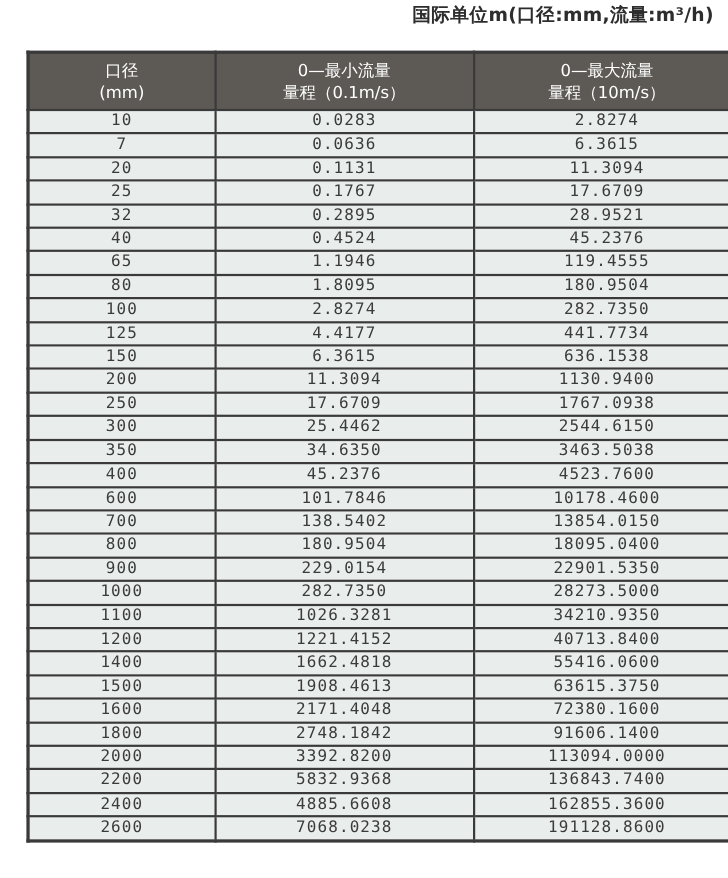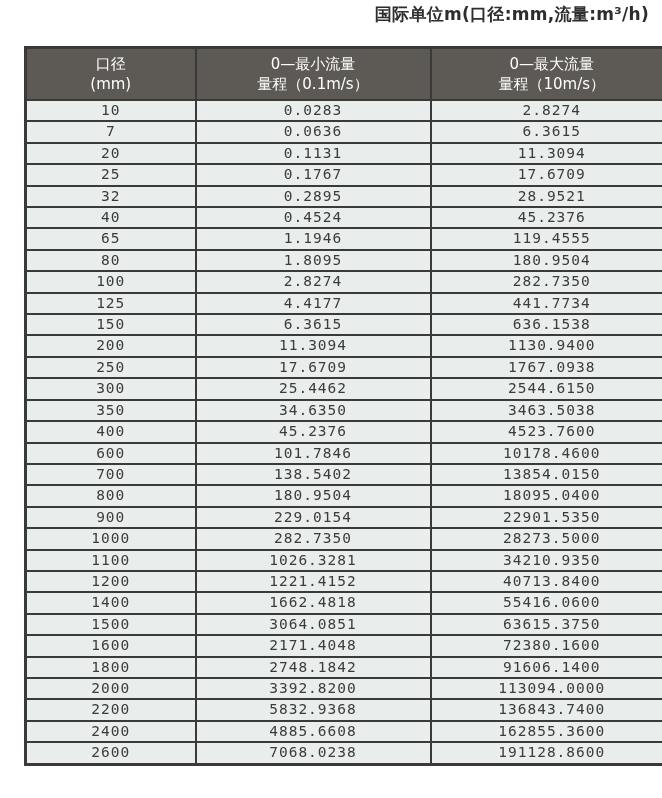--- a/index.html
+++ b/index.html
@@ -205,21 +205,21 @@
           <td>1221.4152</td>
           <td>40713.8400</td>
         </tr>
         <tr>
           <td>1400</td>
           <td>1662.4818</td>
           <td>55416.0600</td>
         </tr>
         <tr>
           <td>1500</td>
-          <td>3064.0851</td>
+          <td>1908.4613</td>
           <td>63615.3750</td>
         </tr>
         <tr>
           <td>1600</td>
           <td>2171.4048</td>
           <td>72380.1600</td>
         </tr>
         <tr>
           <td>1800</td>
           <td>2748.1842</td>

